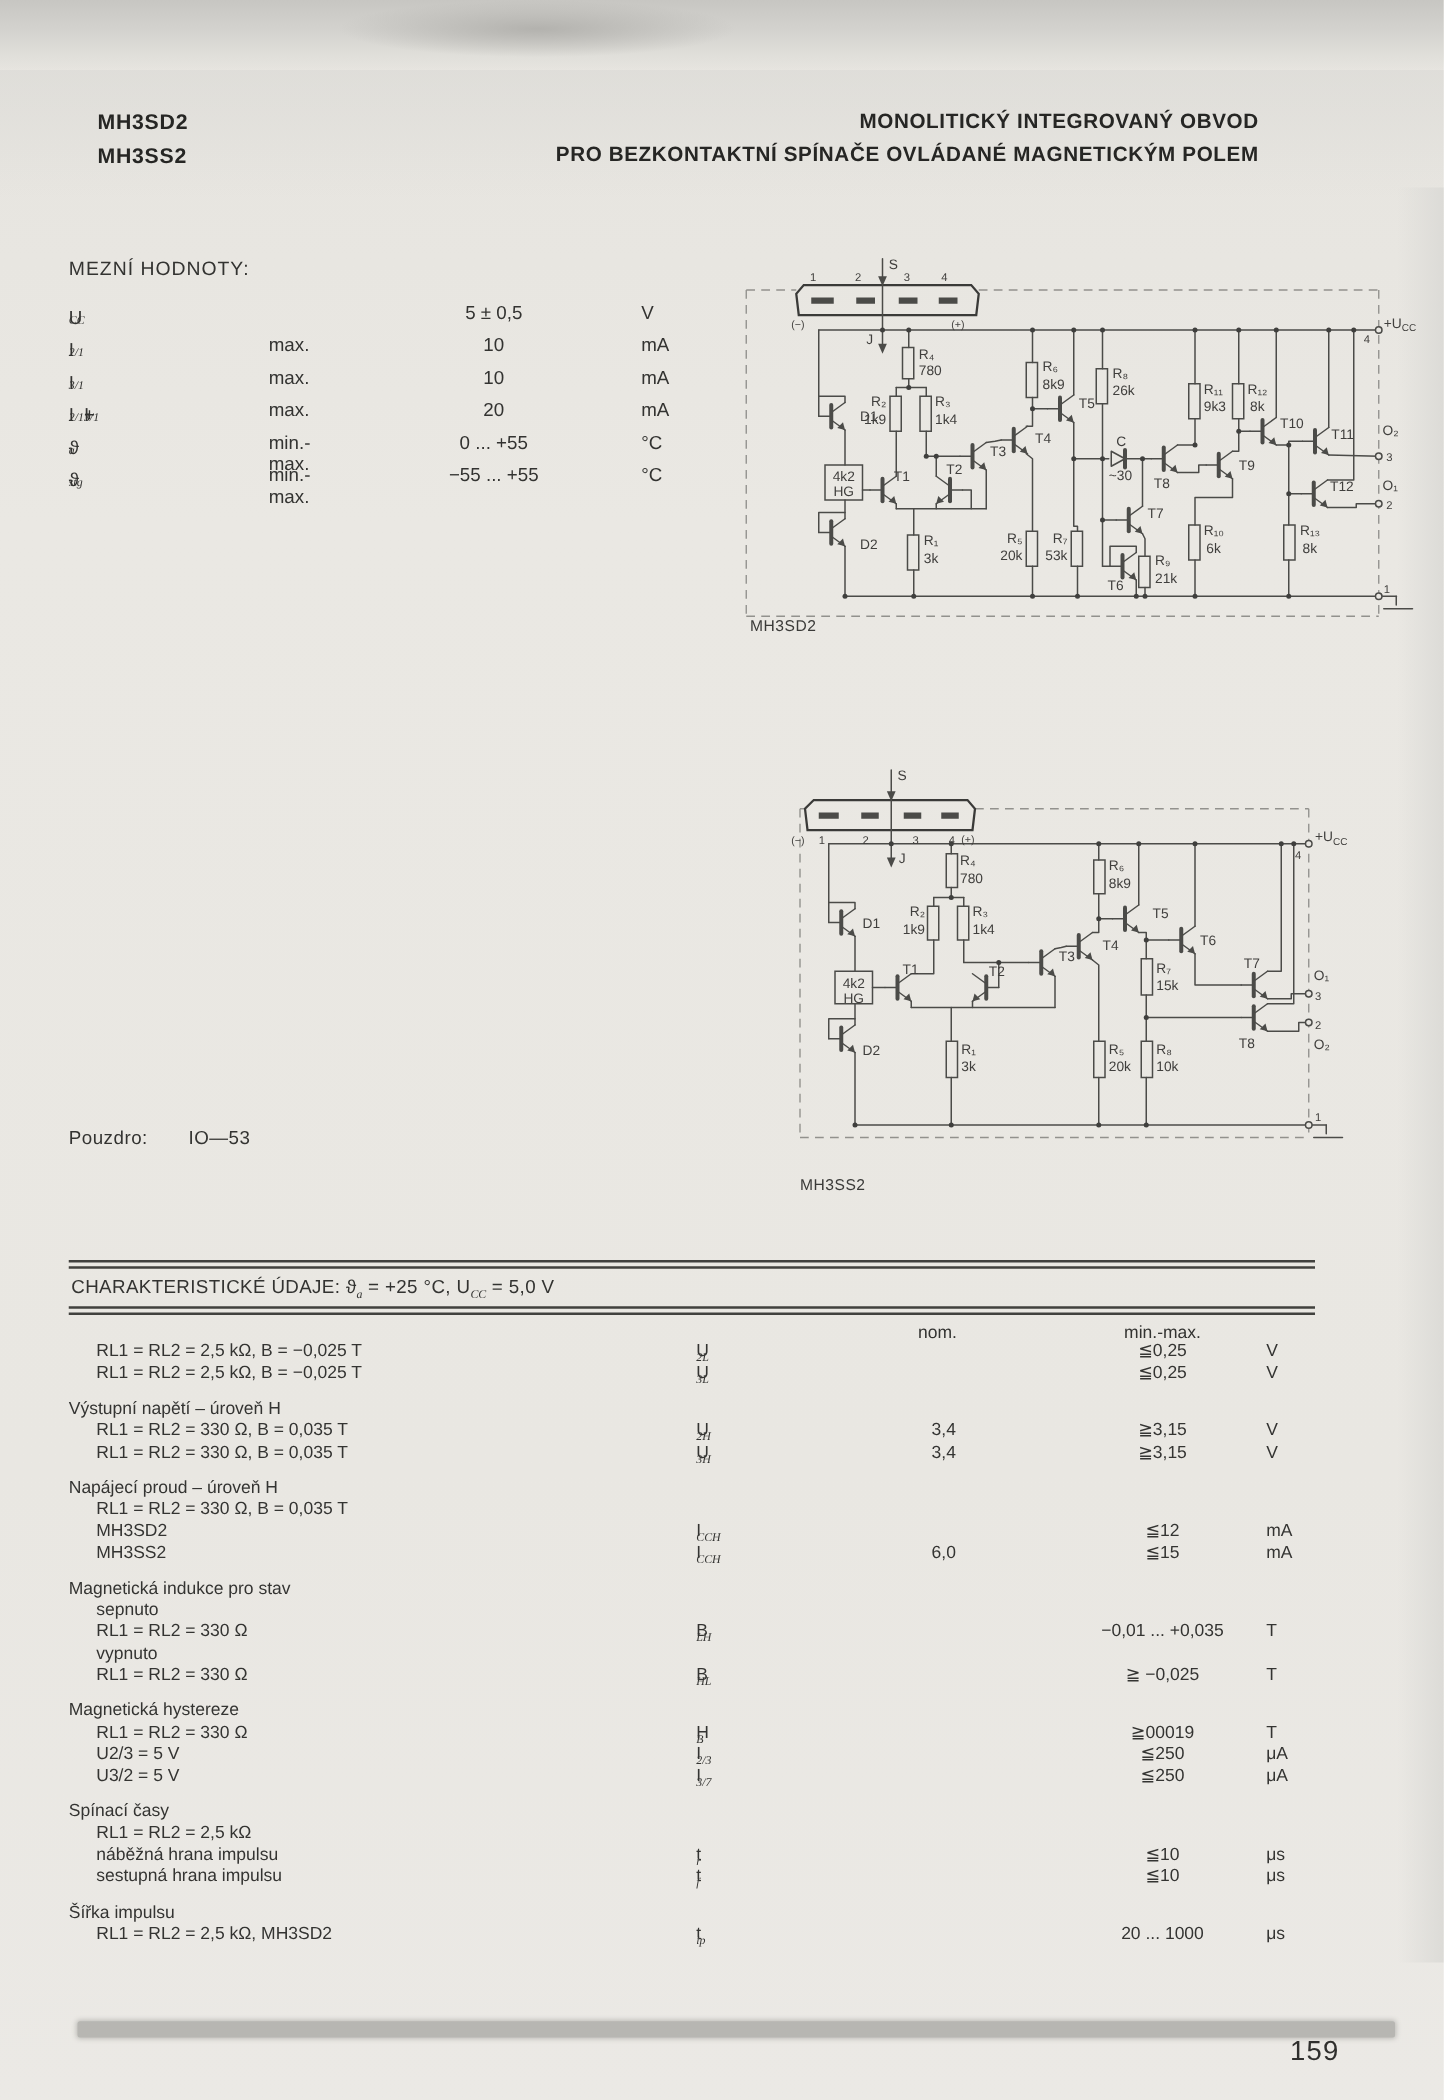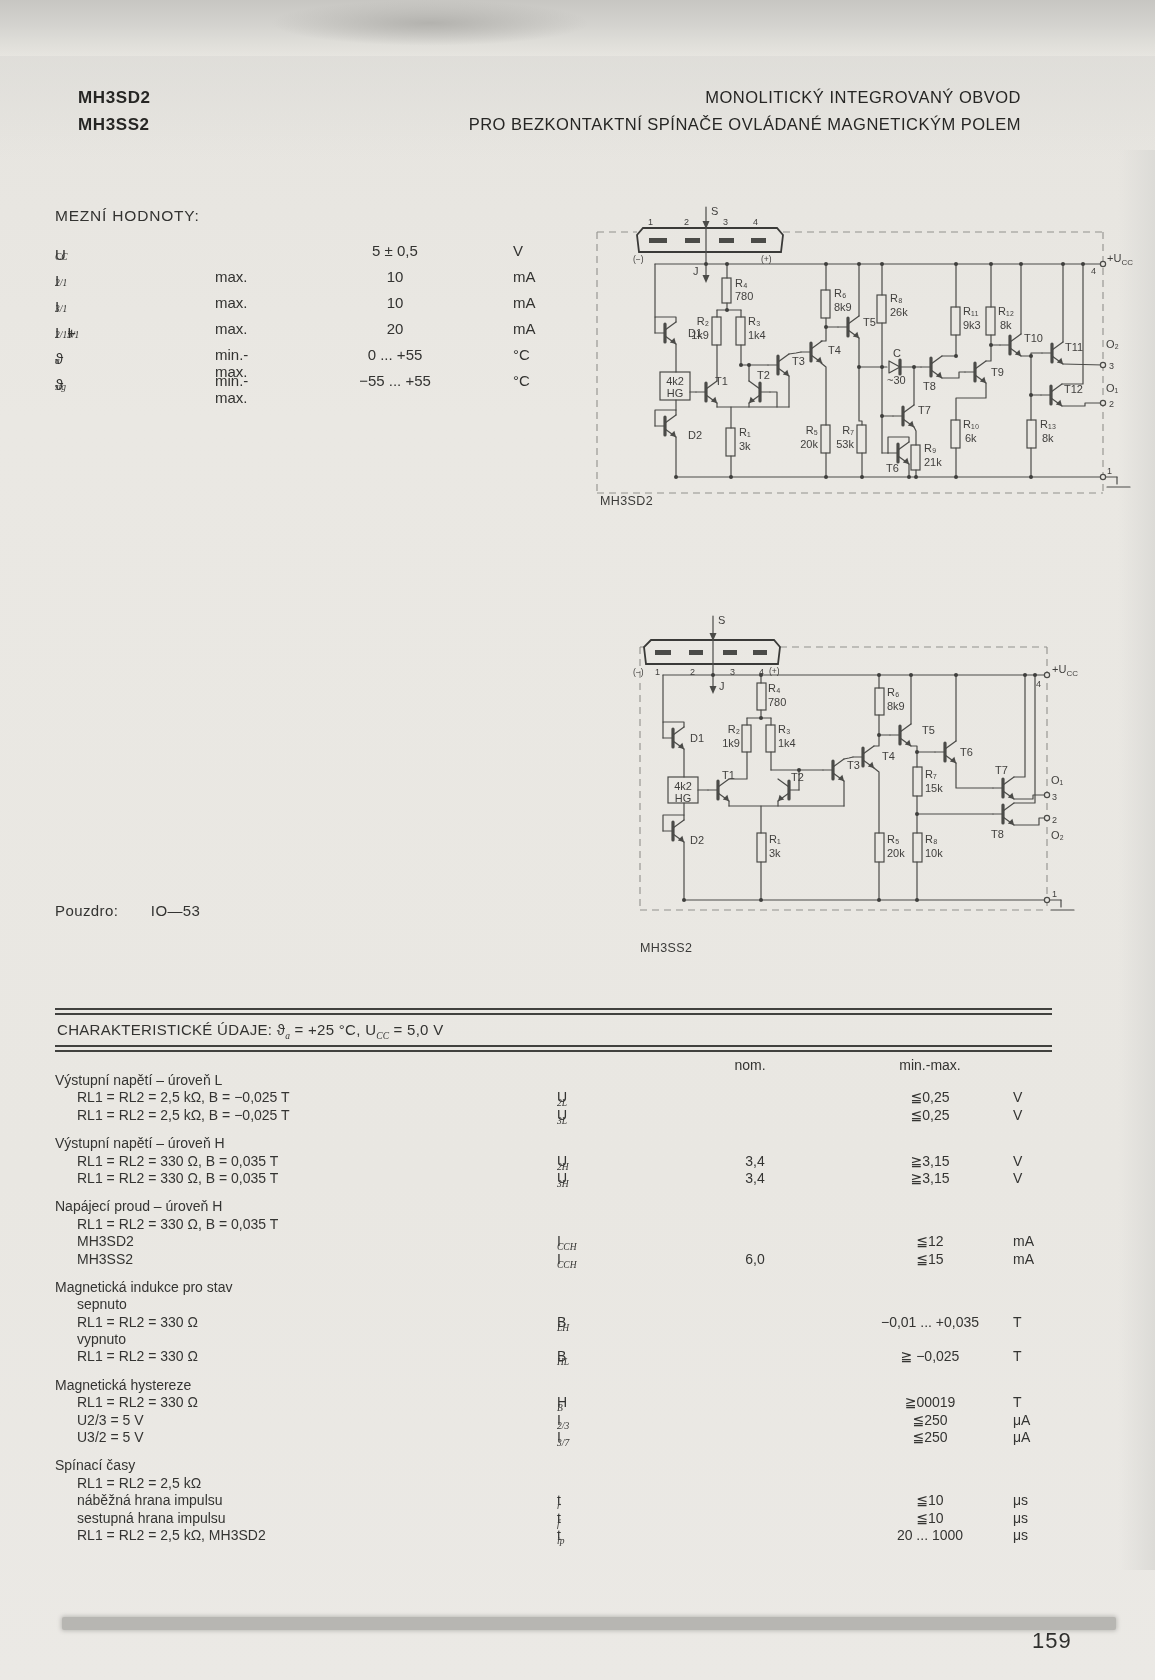--- a/index.html
+++ b/index.html
@@ -15,21 +15,21 @@
   .art-top2{left:270px;top:0;width:320px;height:46px;border-radius:50%;
     background:radial-gradient(ellipse at center,#b3b2ae 0%,rgba(179,178,174,0) 70%);}
   .art-head{left:0;top:56px;width:1155px;height:104px;opacity:.65;
     background:linear-gradient(180deg,#dbdad6 0%,rgba(233,231,226,0) 100%);}
   .art-right{left:1118px;top:150px;width:37px;height:1420px;
     background:linear-gradient(90deg,rgba(220,219,215,0) 0%,#dcdbd7 100%);}
   .art-foot{left:62px;top:1617px;width:1054px;height:13px;background:#b7b6b2;
     border-radius:2px;box-shadow:0 0 4px 1px #bcbbb7;}
   
   .part-codes{left:78px;top:84px;font-size:17px;font-weight:bold;letter-spacing:.6px;line-height:27px;color:#262624;}
-  .doc-title{left:326px;top:84px;width:695px;text-align:right;font-size:16.5px;font-weight:normal;
+  .doc-title{left:312px;top:84px;width:695px;text-align:right;font-size:16.5px;font-weight:bold;
     letter-spacing:.5px;line-height:27px;color:#262624;}
   
   .sec-title{font-size:15.5px;letter-spacing:.8px;color:#333331;}
   .lrows{margin-top:13px;}
   .lrow{position:relative;height:26px;font-size:15px;color:#333331;}
   .lrow span{position:absolute;top:4px;}
   .l-sym{left:0;}
   .l-qual{left:160px;}
   .l-val{left:270px;width:140px;text-align:center;}
   .l-unit{left:458px;}
@@ -530,23 +530,20 @@
 
 <div class="abs rule2" style="left:55px;top:1008px;width:997px;"></div>
 <div class="abs ct-title" style="left:57px;top:1021px;">
   <span>CHARAKTERISTICKÉ ÚDAJE: </span><span>ϑ</span><sub>a</sub><span> = +25 °C, </span><span>U</span><sub>CC</sub><span> = 5,0 V</span>
 </div>
 <div class="abs rule2" style="left:55px;top:1045px;width:997px;"></div>
 <div class="abs ct-colhead" style="left:695px;top:1057px;width:110px;text-align:center;">nom.</div>
 <div class="abs ct-colhead" style="left:845px;top:1057px;width:170px;text-align:center;">min.-max.</div>
 
 <div class="abs trows" style="left:55px;top:1072px;">
-  <div class="trow head">
-      <span class="c-lab">Výstupní napětí – úroveň L</span>
-    </div>
   <div class="trow ind">
     <span class="c-lab">RL1 = RL2 = 2,5 kΩ, B = −0,025 T</span>
     <span class="c-sym"><span>U</span><sub>2L</sub></span>
     <span class="c-nom"></span>
     <span class="c-mm">≦0,25</span>
     <span class="c-unit">V</span>
   </div>
   <div class="trow ind">
     <span class="c-lab">RL1 = RL2 = 2,5 kΩ, B = −0,025 T</span>
     <span class="c-sym"><span>U</span><sub>3L</sub></span>
@@ -651,20 +648,23 @@
     <span class="c-mm">≦10</span>
     <span class="c-unit">μs</span>
   </div>
   <div class="trow ind">
     <span class="c-lab">sestupná hrana impulsu</span>
     <span class="c-sym"><span>t</span><sub>f</sub></span>
     <span class="c-nom"></span>
     <span class="c-mm">≦10</span>
     <span class="c-unit">μs</span>
   </div>
+  <div class="trow head gap">
+      <span class="c-lab">Šířka impulsu</span>
+    </div>
   <div class="trow ind">
     <span class="c-lab">RL1 = RL2 = 2,5 kΩ, MH3SD2</span>
     <span class="c-sym"><span>t</span><sub>ip</sub></span>
     <span class="c-nom"></span>
     <span class="c-mm">20 ... 1000</span>
     <span class="c-unit">μs</span>
   </div>
 </div>
 
 <div class="abs pagenum" style="left:1032px;top:1628px;">159</div>

